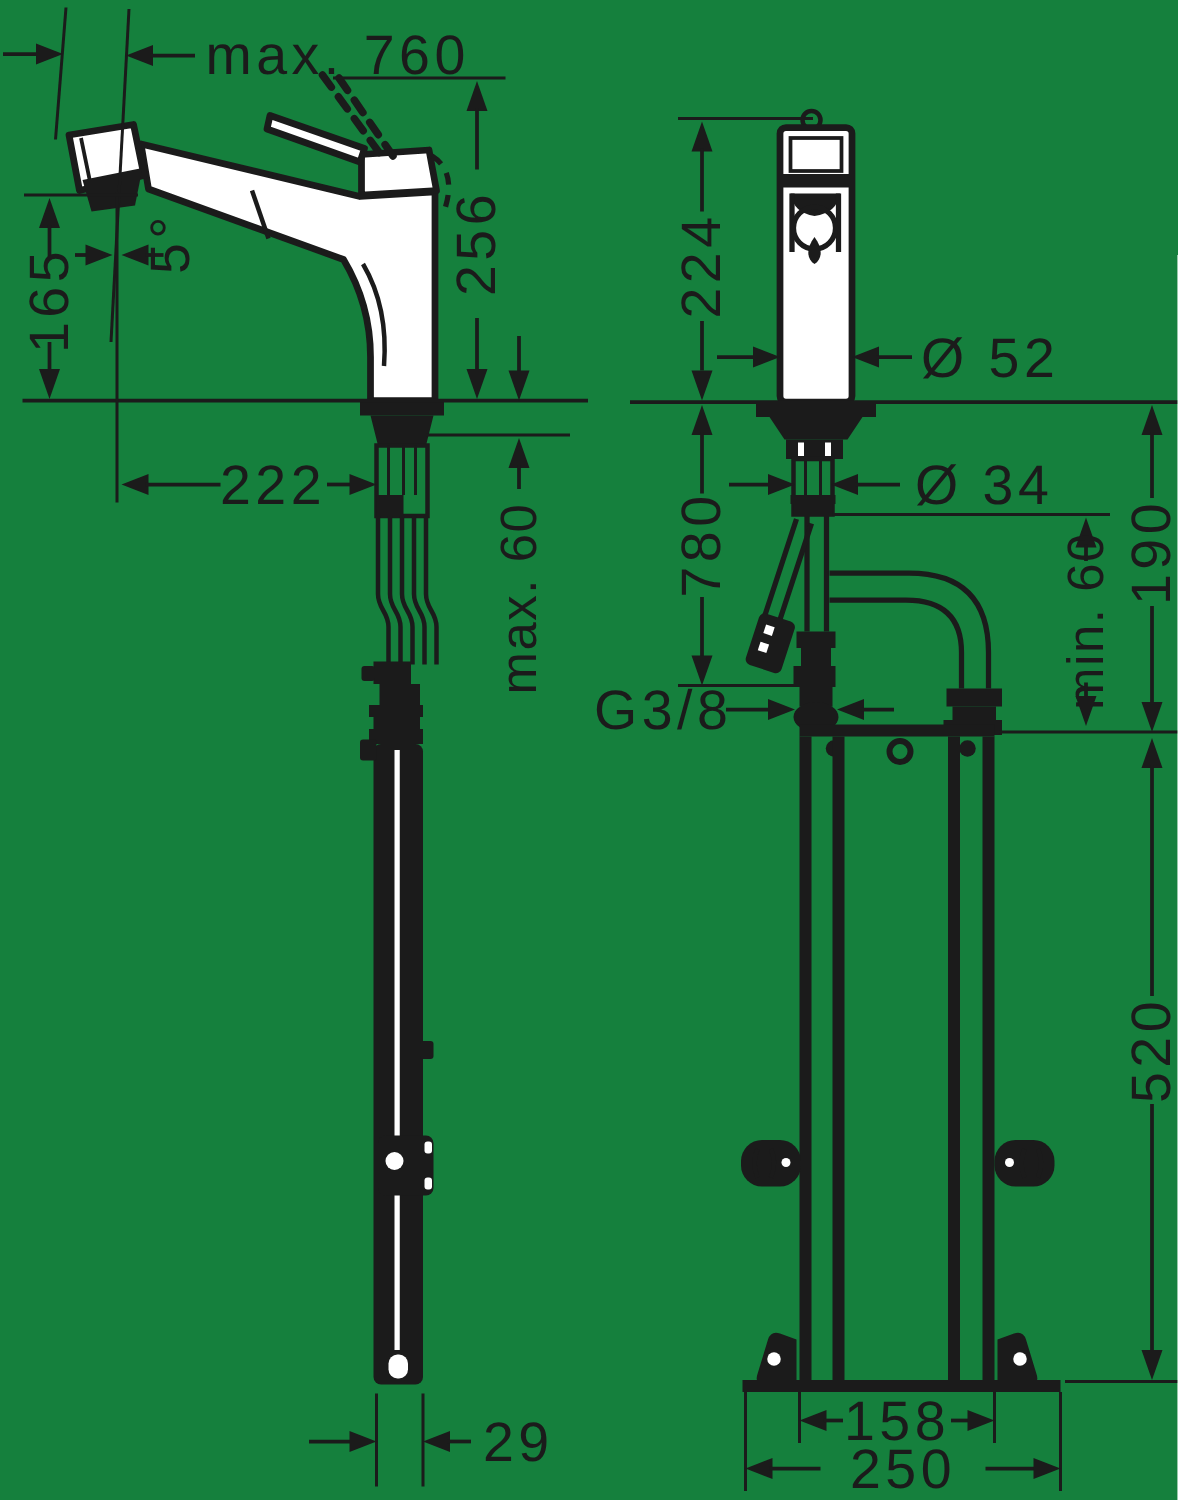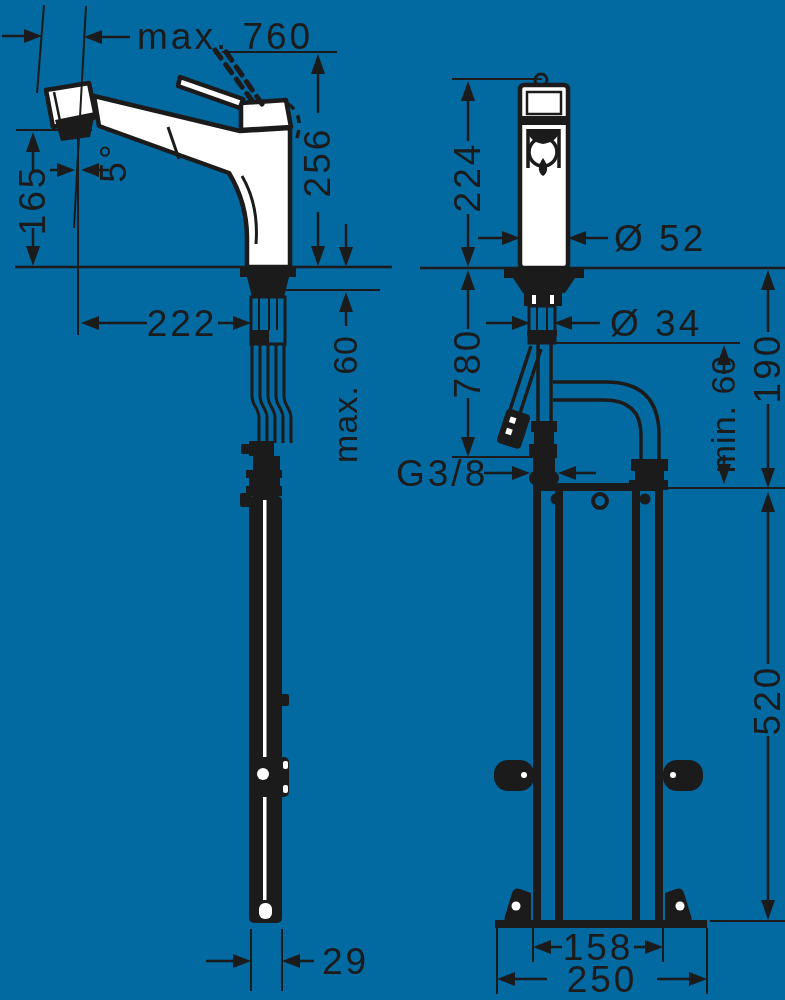--- a/index.html
+++ b/index.html
@@ -1,16 +1,16 @@
 <!DOCTYPE html>
 <html><head>
 <meta charset="utf-8">
 <style>
   html,body{margin:0;padding:0;background:#fff;}
-  .stage{width:785px;height:1000px;background:#0369a1;position:relative;overflow:hidden;}
+  .stage{width:785px;height:1000px;background:#15803d;position:relative;overflow:hidden;}
   svg{display:block;}
   .dim{font-family:"Liberation Sans","DejaVu Sans",sans-serif;font-size:37px;letter-spacing:3px;fill:#1b1b1b;}
   .dim-long{font-family:"Liberation Sans","DejaVu Sans",sans-serif;font-size:34px;letter-spacing:1px;fill:#1b1b1b;}
   .ln{stroke:#1b1b1b;fill:none;}
   .w2{stroke-width:2;}
   .w25{stroke-width:2.5;}
   .w3{stroke-width:3;}
   .w35{stroke-width:3.5;}
   .blk{fill:#1b1b1b;stroke:none;}
   .wht{fill:#fff;stroke:none;}

